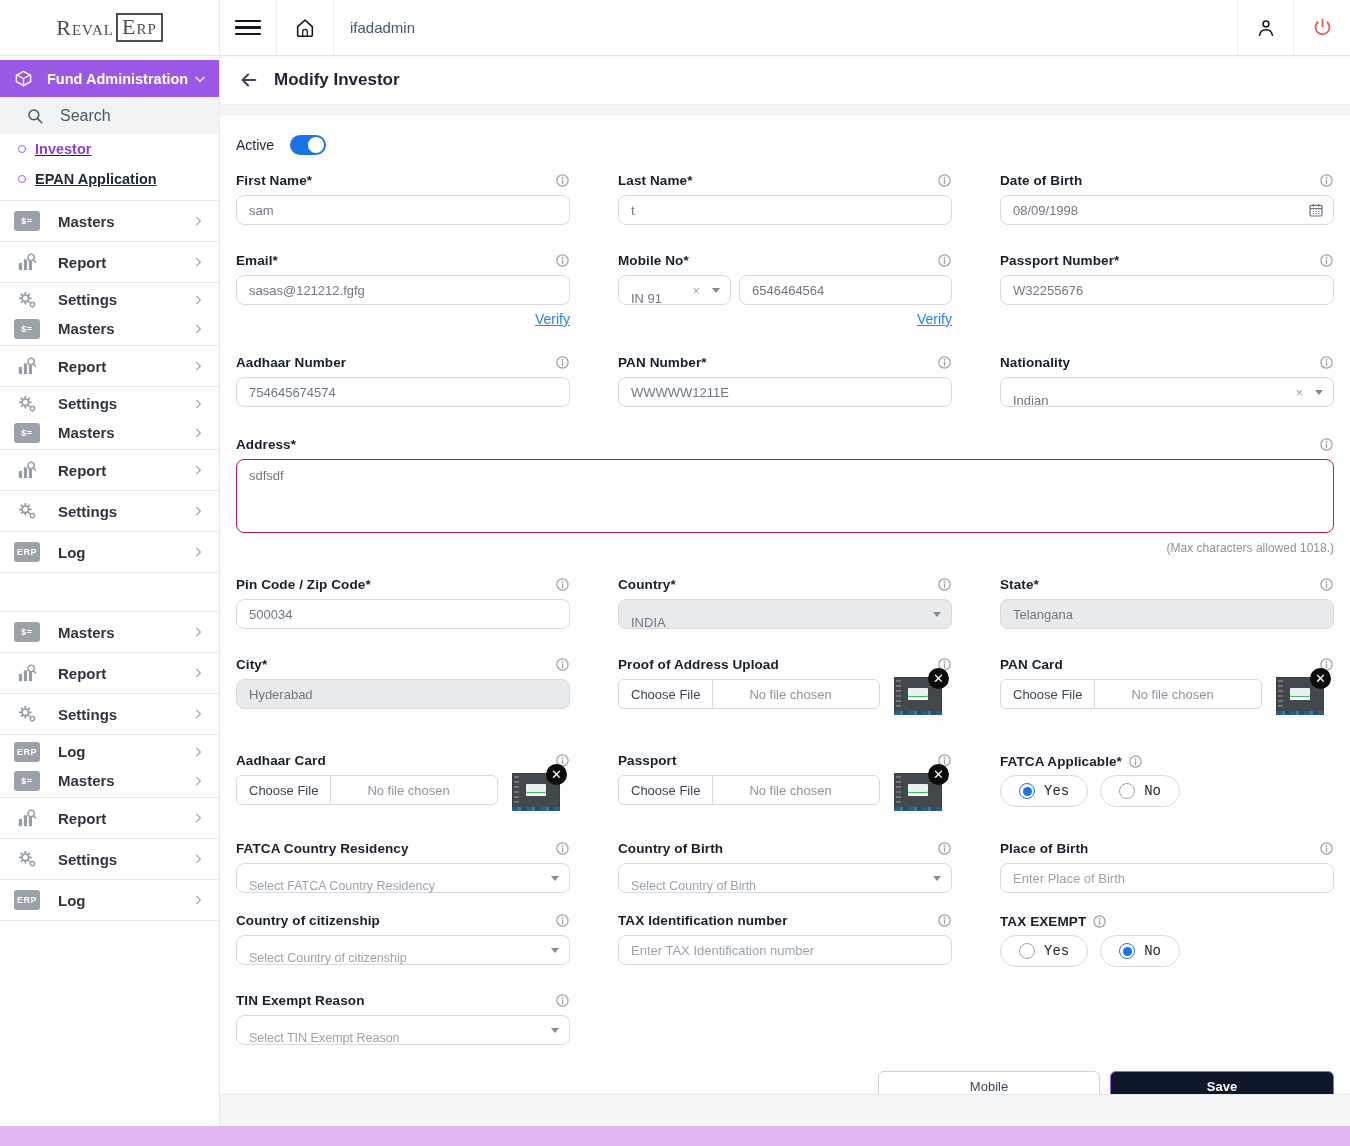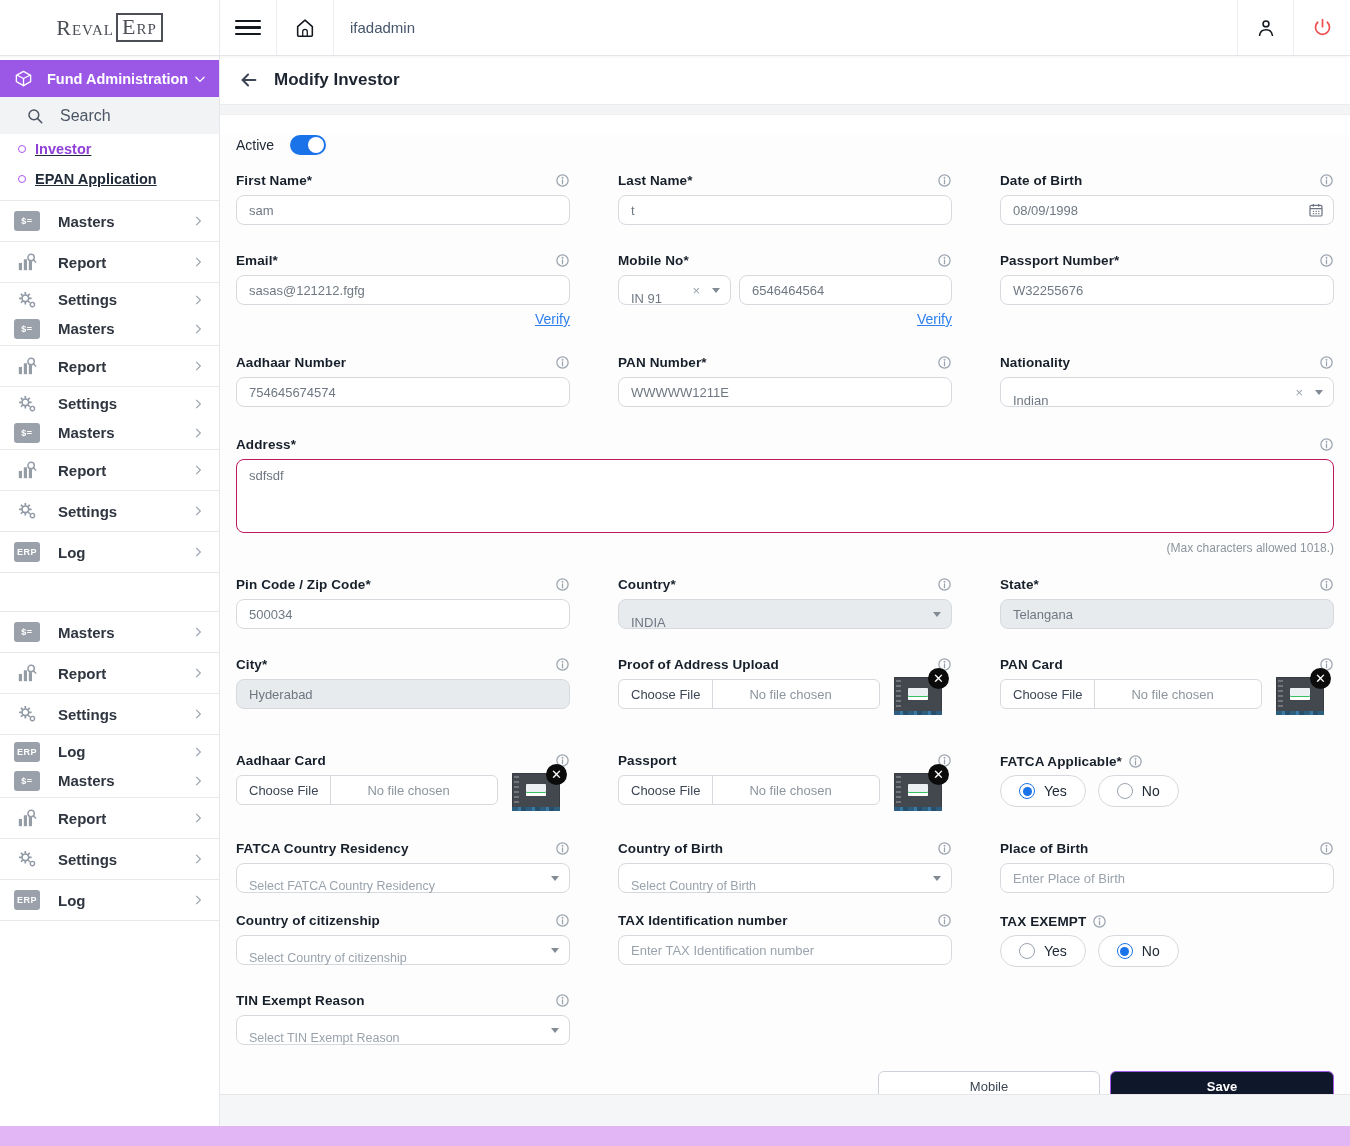--- a/index.html
+++ b/index.html
@@ -96,21 +96,21 @@
     box-shadow:inset 0 -3px 0 #fff, inset 0 -4px 0 #35c15e; }
   .thumb::after { content:""; position:absolute; left:0; bottom:0; width:100%; height:4px;
     background:repeating-linear-gradient(90deg,#2d5e80 0 6px,#3a7ba6 6px 9px,#274e6b 9px 14px); }
   .thumb .strip { position:absolute; left:2px; top:3px; width:5px; height:28px;
     background:repeating-linear-gradient(180deg,rgba(255,255,255,.25) 0 2px,transparent 2px 5px); }
   .x-badge { position:absolute; top:-9px; right:-7px; width:21px; height:21px; border-radius:50%; background:#0b0b0b;
     color:#fff; font-size:13px; display:flex; align-items:center; justify-content:center; cursor:pointer; line-height:1; }
 
   .radio-row { display:flex; gap:12px; margin-top:2px; }
   .radio-pill { display:flex; align-items:center; gap:9px; border:1px solid #d6dade; border-radius:999px;
-    padding:0 18px; height:32px; cursor:pointer; background:#fff; }
+    padding:0 18px; height:32px; cursor:pointer; background:#fff;font-family:Liberation Mono, monospace; }
   .rdot { width:16px; height:16px; border-radius:50%; border:1.5px solid #9aa3ad; position:relative; background:#fff; }
   .rdot.sel { border:1.5px solid #1a73e8; }
   .rdot.sel::after { content:""; position:absolute; left:2.5px; top:2.5px; width:9px; height:9px; border-radius:50%; background:#1a73e8; }
   .radio-label { font-size:14px; color:#202a36; }
 
   .btn-row { display:flex; justify-content:flex-end; gap:10px; margin-top:26px; padding-right:0; }
   .btn { height:30px; border-radius:6px; font-size:13px; display:flex; align-items:center; justify-content:center; cursor:pointer; }
   .btn-cancel { width:222px; background:#fff; border:1px solid #cdd2d9; color:#3c4654; }
   .btn-save { width:224px; background:#0f172a; border:1px solid #a259ec; color:#fff; font-weight:700; }
 

